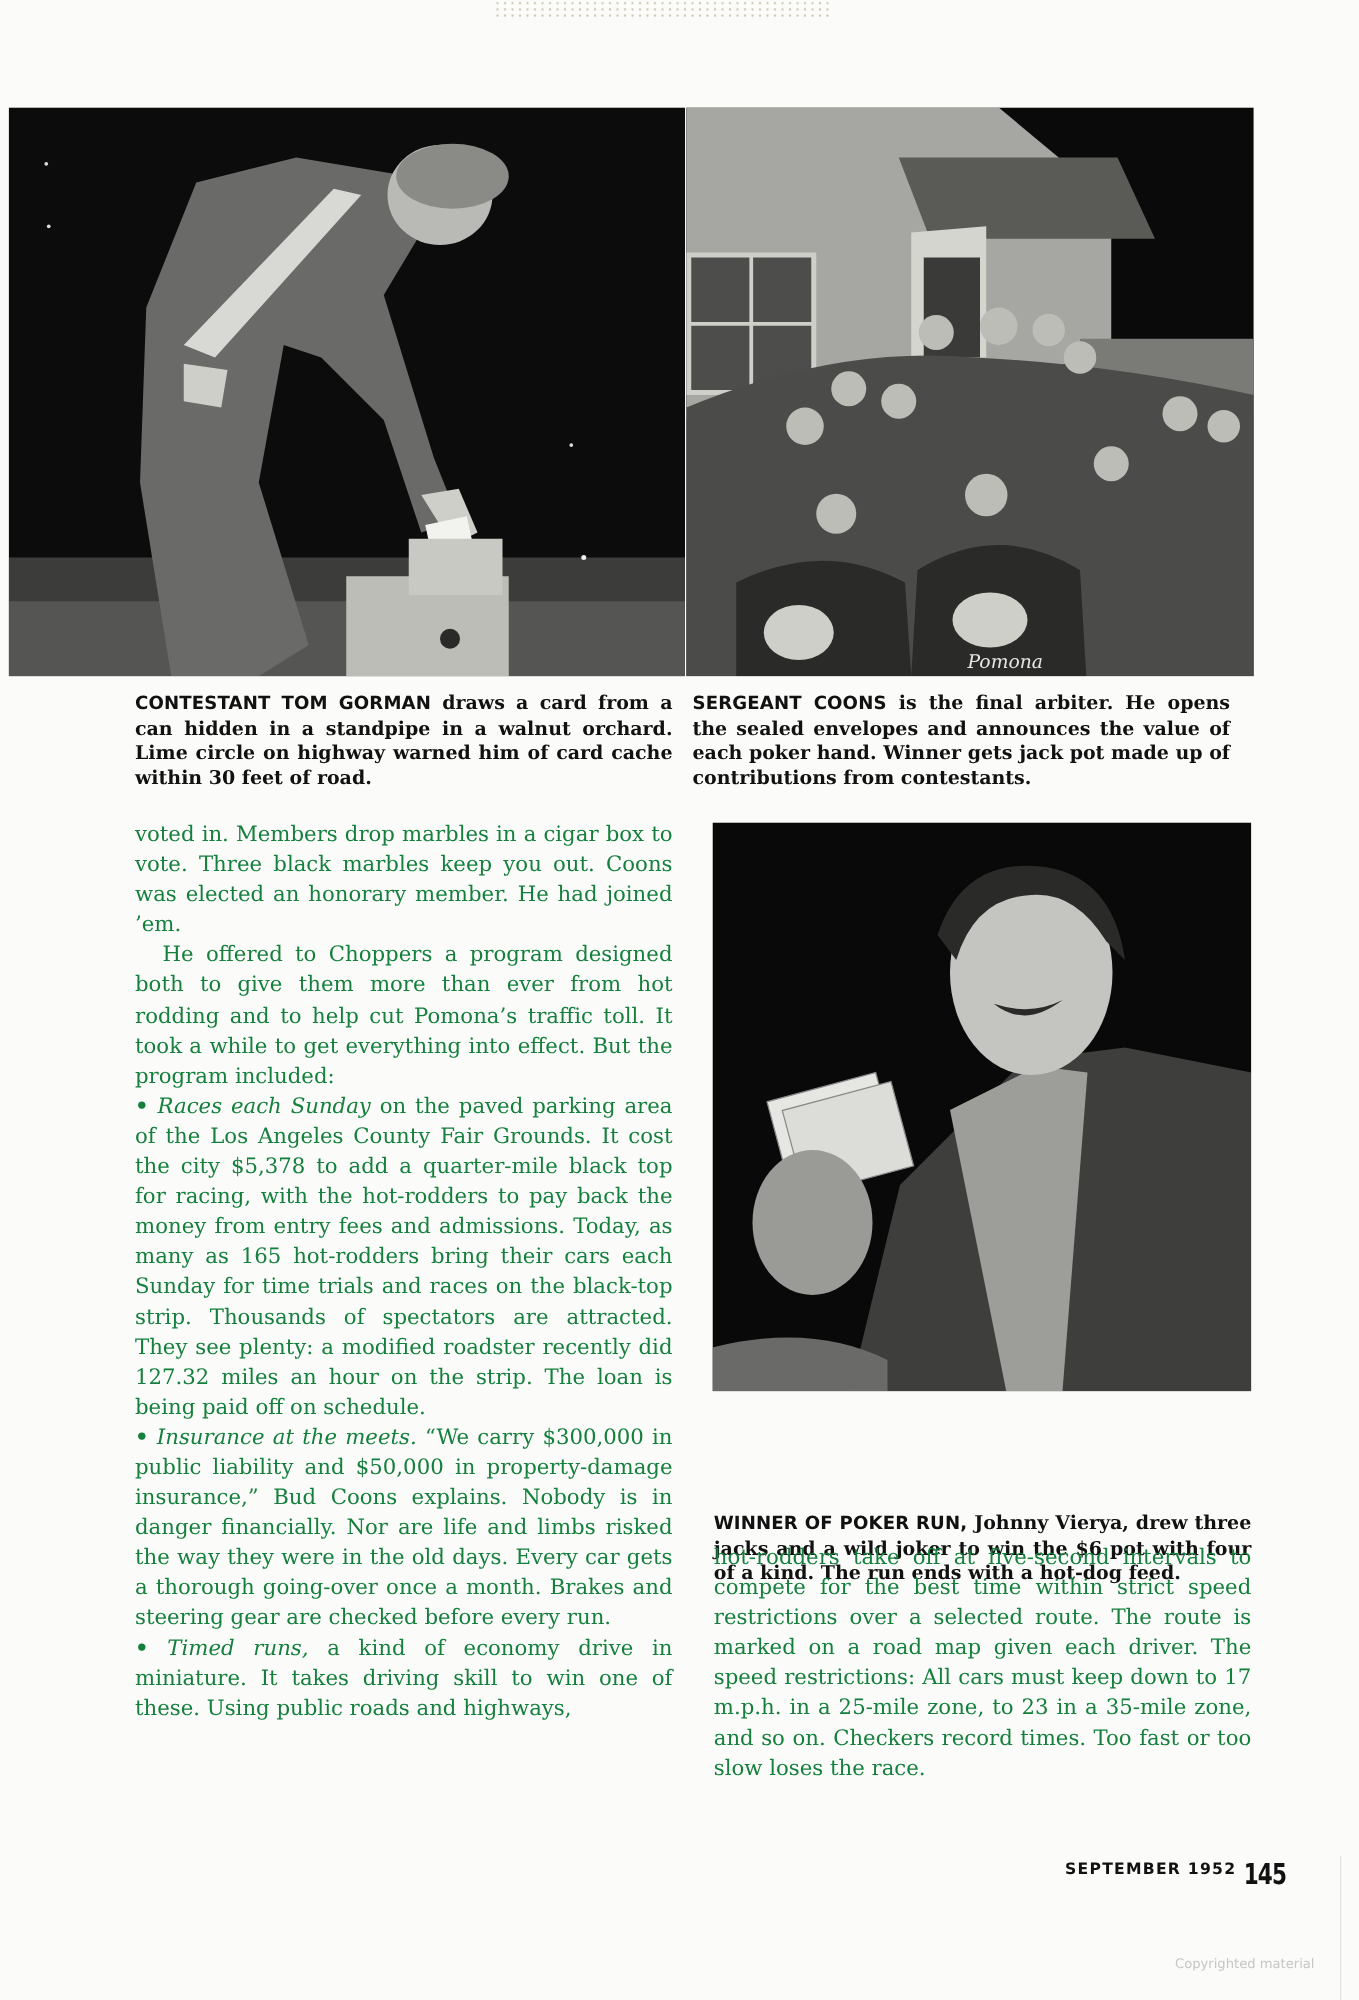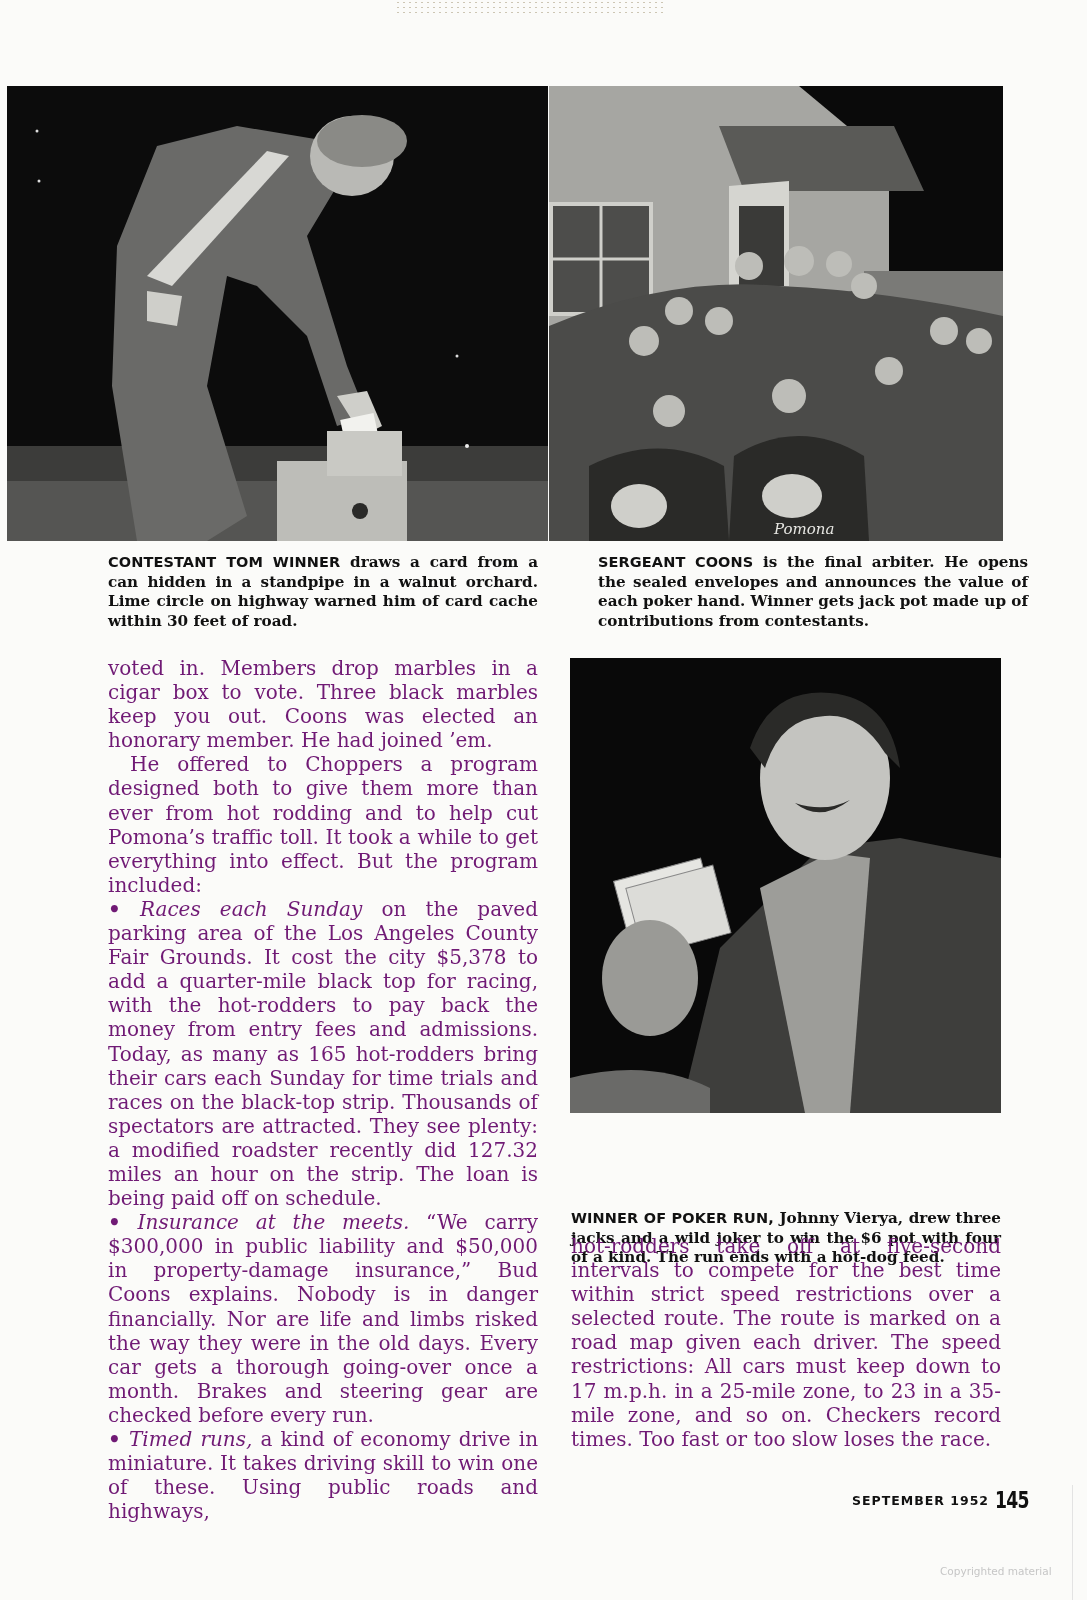--- a/index.html
+++ b/index.html
@@ -18,30 +18,30 @@
   .caption {
     position: absolute; font-family: "DejaVu Serif", serif; font-weight: bold;
     font-size: 15.2px; line-height: 19.6px; text-align: justify; color: #111;
   }
   .caption .lead {
     font-family: "DejaVu Sans", "Liberation Sans", sans-serif; font-weight: bold; font-size: 14.5px;
     letter-spacing: 0.1px;
   }
   .col {
     position: absolute; font-family: "DejaVu Serif", "Liberation Serif", serif;
-    font-size: 20px; line-height: 24.1px; text-align: justify; color: #701a75;
+    font-size: 17px; line-height: 24.1px; text-align: justify; color: #15803d;
   }
   .col p { margin: 0; }
   .col p.indent { text-indent: 22px; }
   .col .bullet { font-weight: normal; font-style: italic; }
   .col .dot { font-style: normal; font-weight: bold; }
   .footer {
     position: absolute; top: 1487px; left: 852px;
     font-family: "DejaVu Sans", "Liberation Sans", sans-serif; font-weight: bold;
-    font-size: 12.5px; letter-spacing: 1px; color: #111; display: flex; align-items: center; gap: 6px;
+    font-size: 12.5px; letter-spacing: 1px; color: #111; display: flex; align-items: flex-start; gap: 6px;
   }
   .footer .pnum { font-size: 23px; letter-spacing: -1px; transform: scaleX(0.75); transform-origin: left; display: inline-block; }
   .watermark {
     position: absolute; top: 1565px; left: 940px;
     font-family: "DejaVu Sans", "Liberation Sans", sans-serif; font-size: 10.5px; color: #c6c6c6;
   }
   .right-edge { position: absolute; top: 1485px; left: 1072px; width: 1px; height: 115px; background: #e3e3e3; }
 </style>
 </head>
 <body>
@@ -98,24 +98,24 @@
     </g>
     <path d="M40 380 Q110 345 175 380 L180 455 L40 455 Z" fill="#2a2a28"></path>
     <path d="M185 370 Q250 330 315 370 L320 455 L180 455 Z" fill="#2a2a28"></path>
     <ellipse cx="90" cy="420" rx="28" ry="22" fill="#cfcfca"></ellipse>
     <ellipse cx="243" cy="410" rx="30" ry="22" fill="#cfcfca"></ellipse>
     <text x="225" y="448" font-family="DejaVu Serif, serif" font-style="italic" font-size="15" fill="#e6e6e2">Pomona</text>
   </svg>
 </div>
 
 <div class="caption" style="left:108px; top:553px; width:430px;">
-  <span class="lead">CONTESTANT TOM WINNER</span><span> draws a card from a can hidden in a standpipe in a walnut orchard. Lime circle on highway warned him of card cache within 30 feet of road.</span>
+  <span class="lead">CONTESTANT TOM GORMAN</span><span> draws a card from a can hidden in a standpipe in a walnut orchard. Lime circle on highway warned him of card cache within 30 feet of road.</span>
 </div>
 
-<div class="caption" style="left:598px; top:553px; width:430px;">
+<div class="caption" style="left:554px; top:553px; width:430px;">
   <span class="lead">SERGEANT COONS</span><span> is the final arbiter. He opens the sealed envelopes and announces the value of each poker hand. Winner gets jack pot made up of contributions from contestants.</span>
 </div>
 
 <div class="photo" style="left:570px; top:658px; width:431px; height:455px;">
   <svg viewBox="0 0 431 455" preserveAspectRatio="none">
     <rect width="431" height="455" fill="#090909"></rect>
     <path d="M110 455 L150 290 L250 190 L330 180 L431 200 L431 455 Z" fill="#3e3e3c"></path>
     <path d="M190 230 L260 195 L300 200 L280 455 L235 455 Z" fill="#9d9d99"></path>
     <ellipse cx="255" cy="120" rx="65" ry="82" fill="#c4c4c0"></ellipse>
     <path d="M180 90 Q200 30 260 35 Q320 40 330 110 L315 95 Q290 55 255 58 Q210 60 195 110 Z" fill="#2a2a28"></path>

